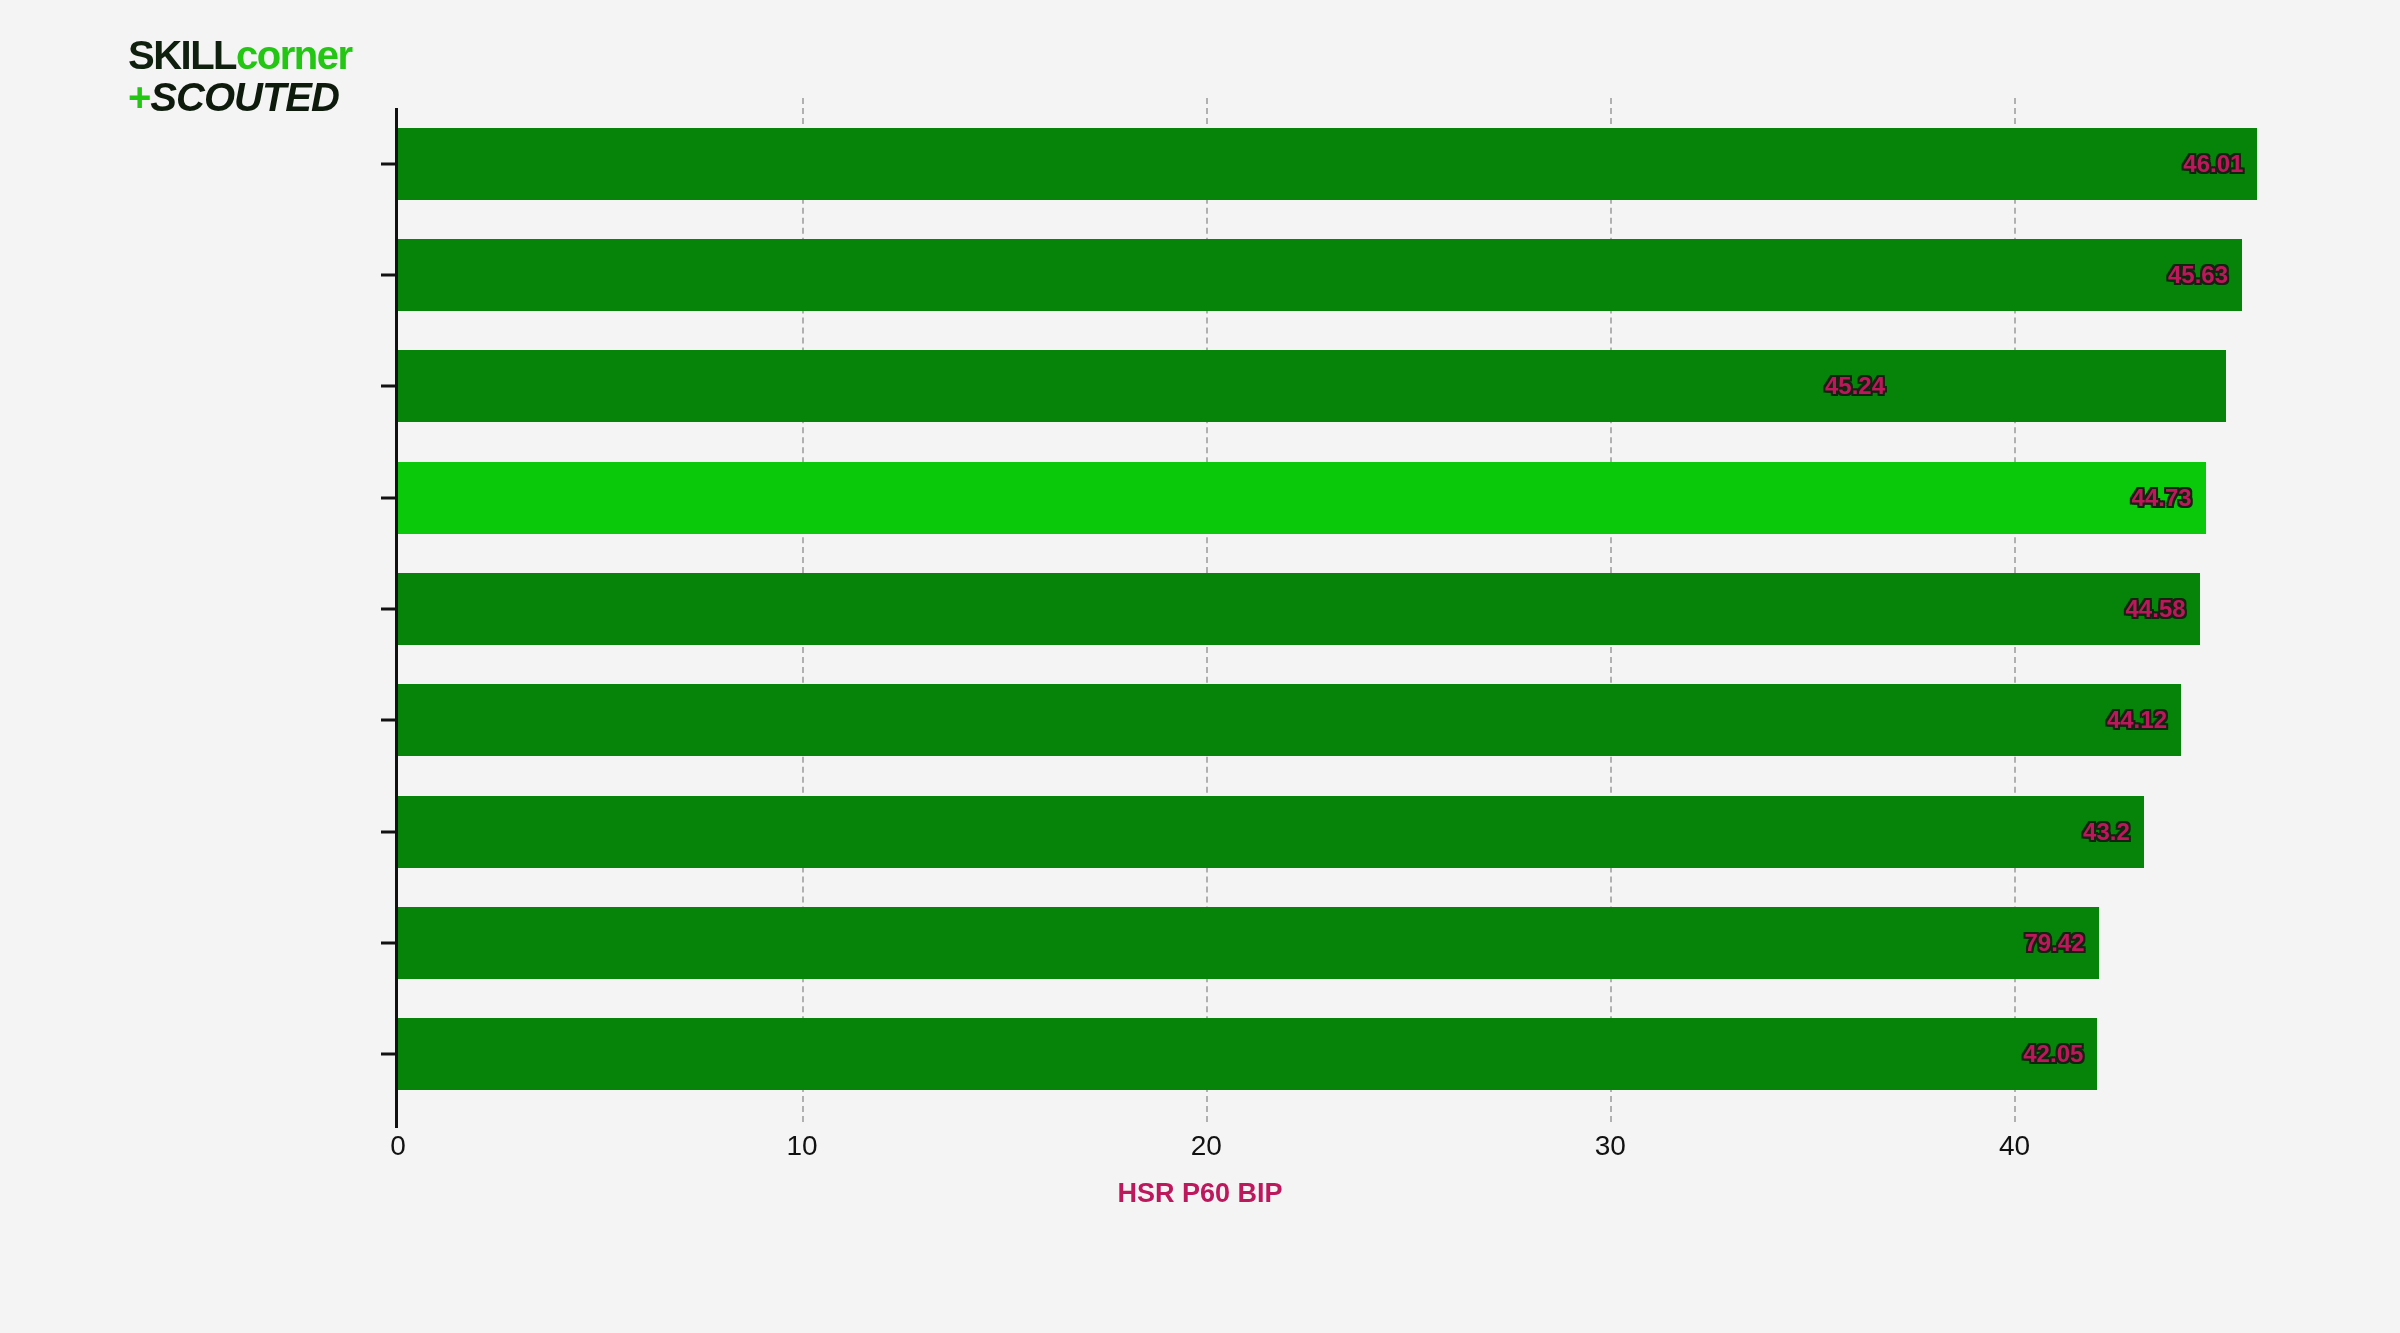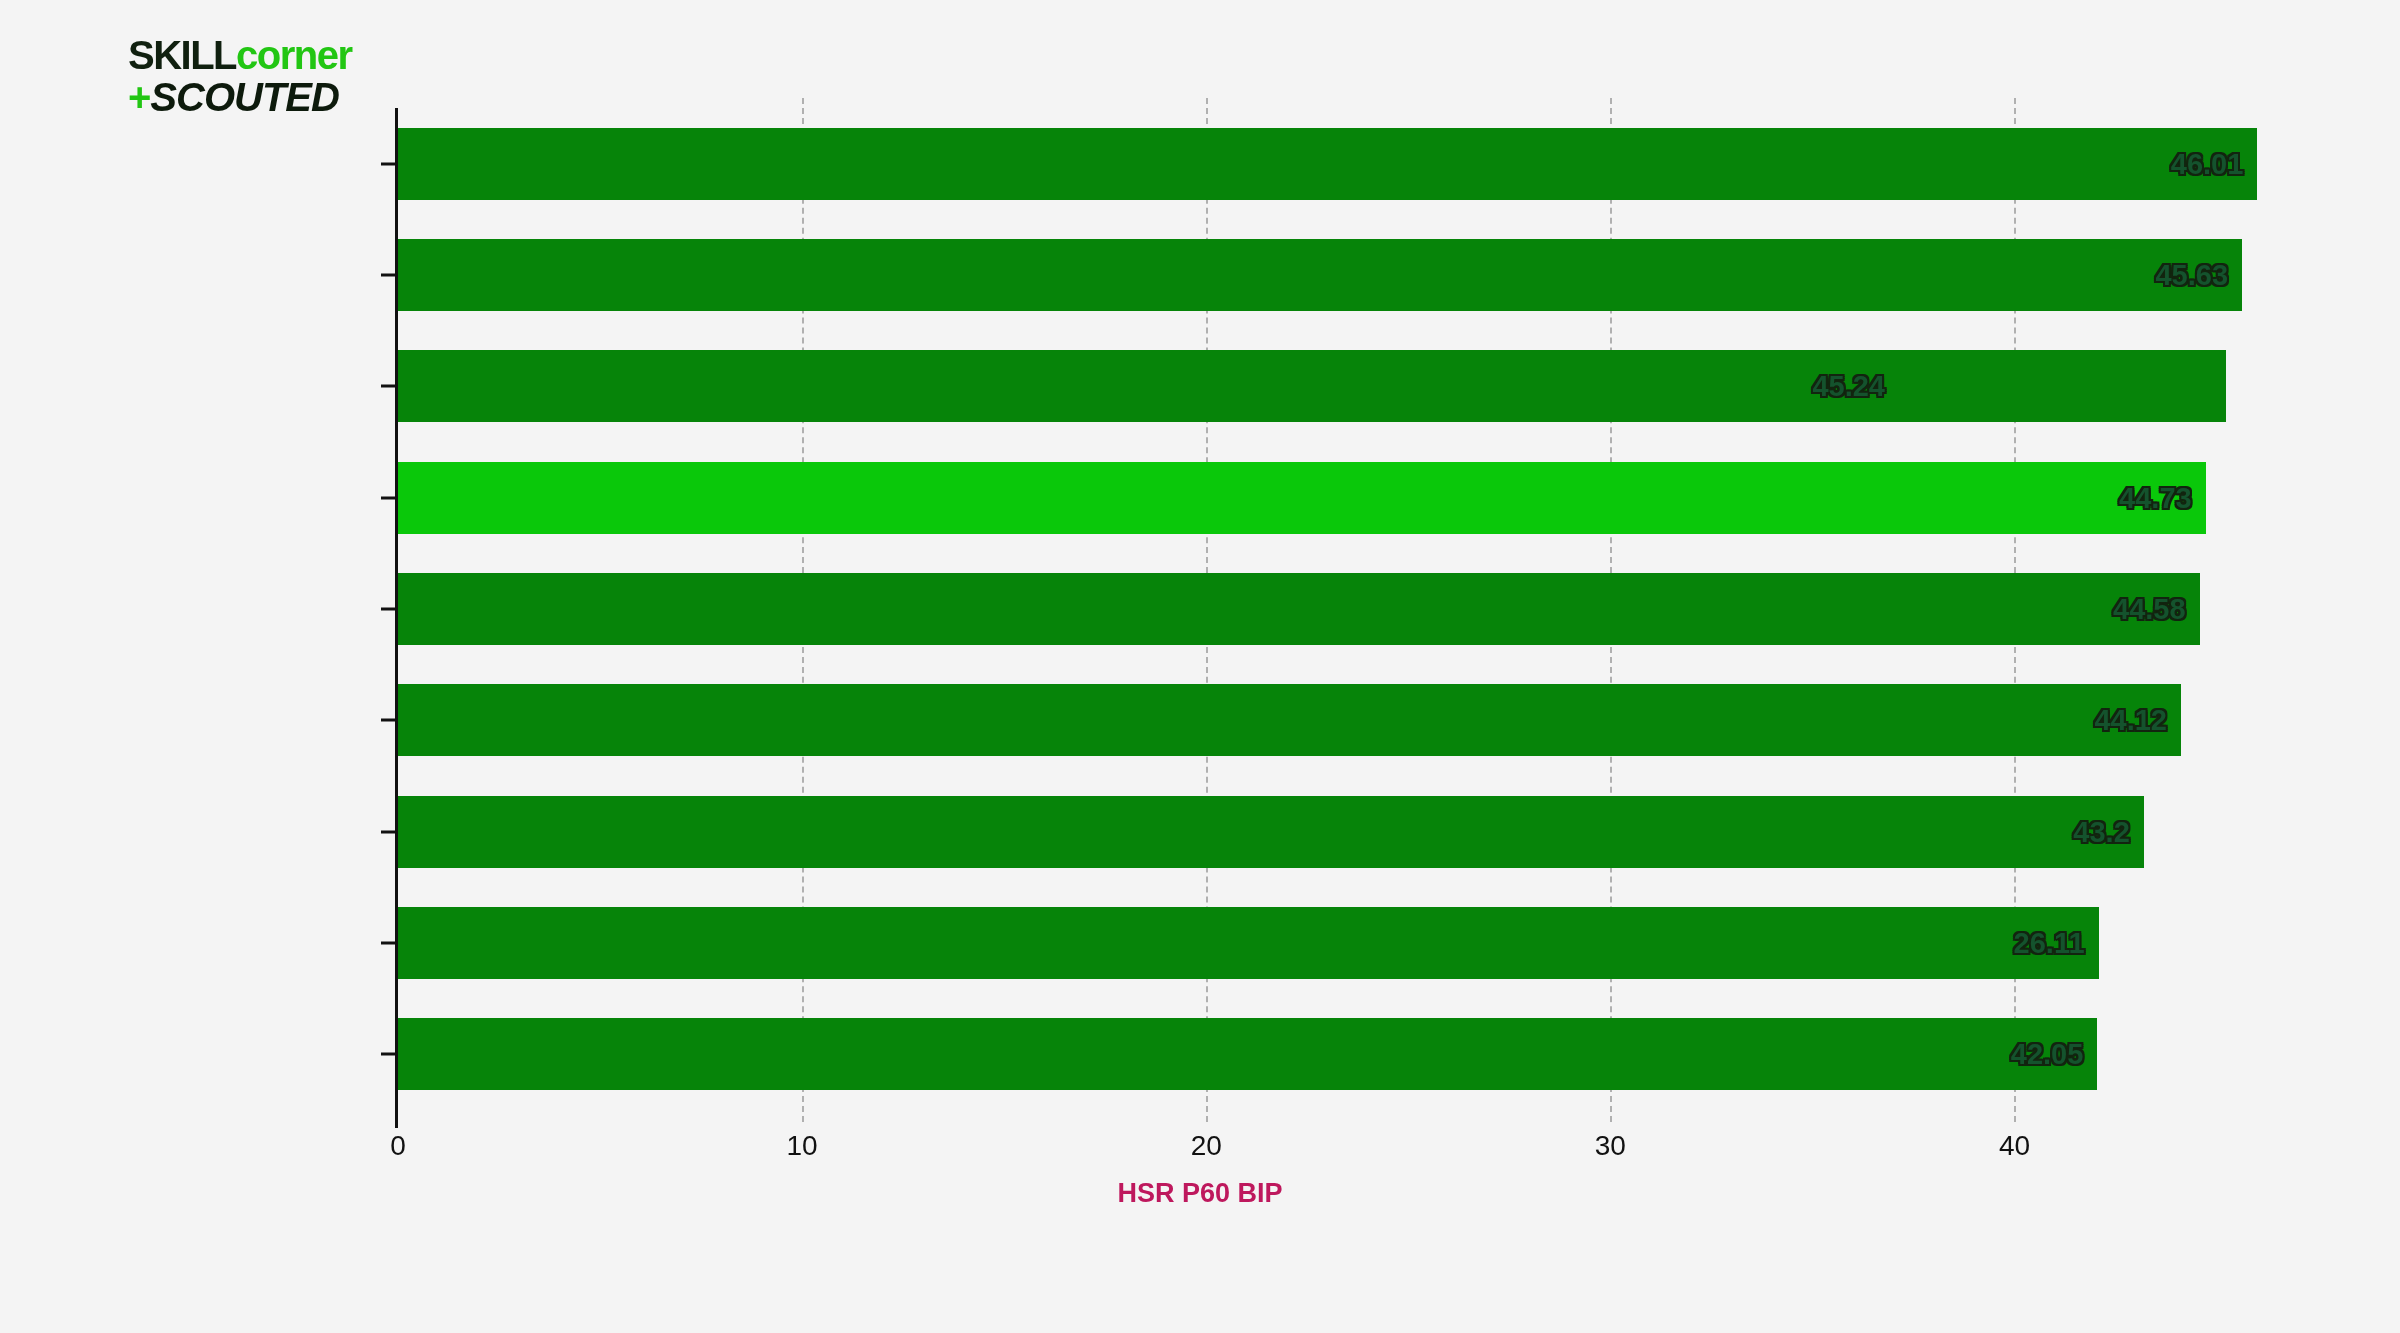--- a/index.html
+++ b/index.html
@@ -80,22 +80,22 @@
     position: absolute;
     left: 0;
     top: 0;
     height: 72px;
     box-sizing: border-box;
   }
   .bar-value {
     position: absolute;
     top: 50%;
     transform: translateY(-50%);
-    color: #14532d;
-    font-size: 29px;
+    color: #be185d;
+    font-size: 24px;
     font-weight: bold;
     font-family: "Liberation Sans", sans-serif;
     white-space: nowrap;
     text-shadow:
       -2px -2px 0 #12240f,  2px -2px 0 #12240f,
       -2px  2px 0 #12240f,  2px  2px 0 #12240f,
        0px -2px 0 #12240f,  0px  2px 0 #12240f,
       -2px  0px 0 #12240f,  2px  0px 0 #12240f;
   }
   .ytick-mark {
@@ -199,21 +199,21 @@
       <div class="bar-row" style="top: 576.333px; width: 1782.99px;">
         <div class="bar" style="width: 1782.99px; background: rgb(6, 132, 9);"></div>
         <div class="bar-value" style="right: 14px;">44.12</div>
       </div>
       <div class="bar-row" style="top: 687.667px; width: 1745.81px;">
         <div class="bar" style="width: 1745.81px; background: rgb(6, 132, 9);"></div>
         <div class="bar-value" style="right: 14px;">43.2</div>
       </div>
       <div class="bar-row" style="top: 799px; width: 1700.55px;">
         <div class="bar" style="width: 1700.55px; background: rgb(6, 132, 9);"></div>
-        <div class="bar-value" style="right: 14px;">26.11</div>
+        <div class="bar-value" style="right: 14px;">79.42</div>
       </div>
       <div class="bar-row" style="top: 910.333px; width: 1699.34px;">
         <div class="bar" style="width: 1699.34px; background: rgb(6, 132, 9);"></div>
         <div class="bar-value" style="right: 14px;">42.05</div>
       </div>
     </div>
   <div id="yticks">
       <div class="ytick-mark" style="top: 55.6667px;"></div>
       <div class="ytick-mark" style="top: 167px;"></div>
       <div class="ytick-mark" style="top: 278.333px;"></div>

